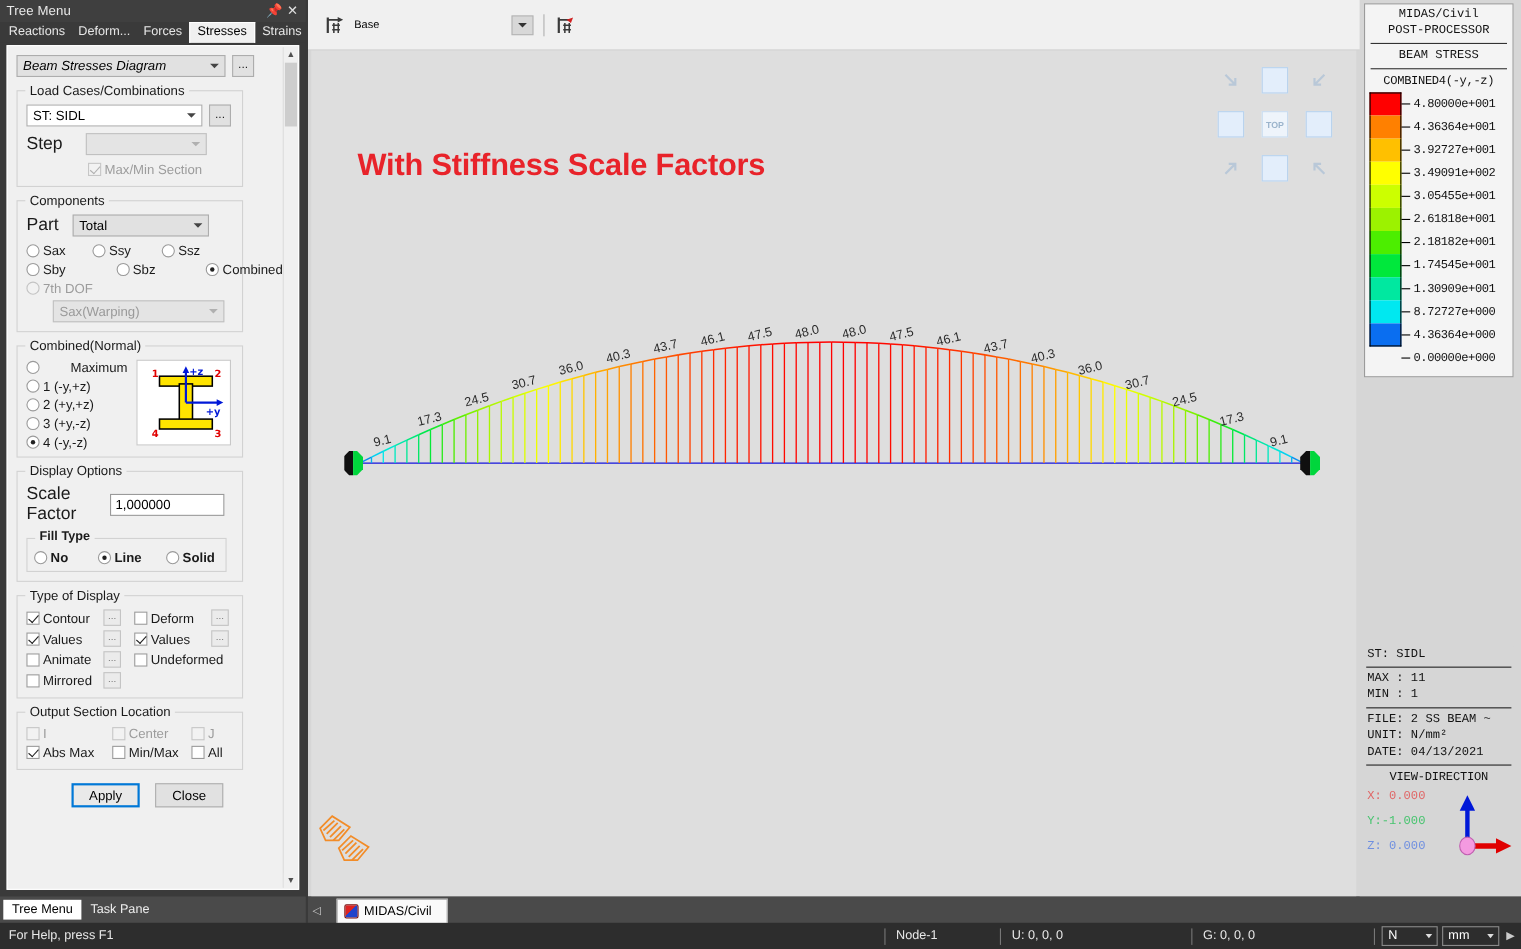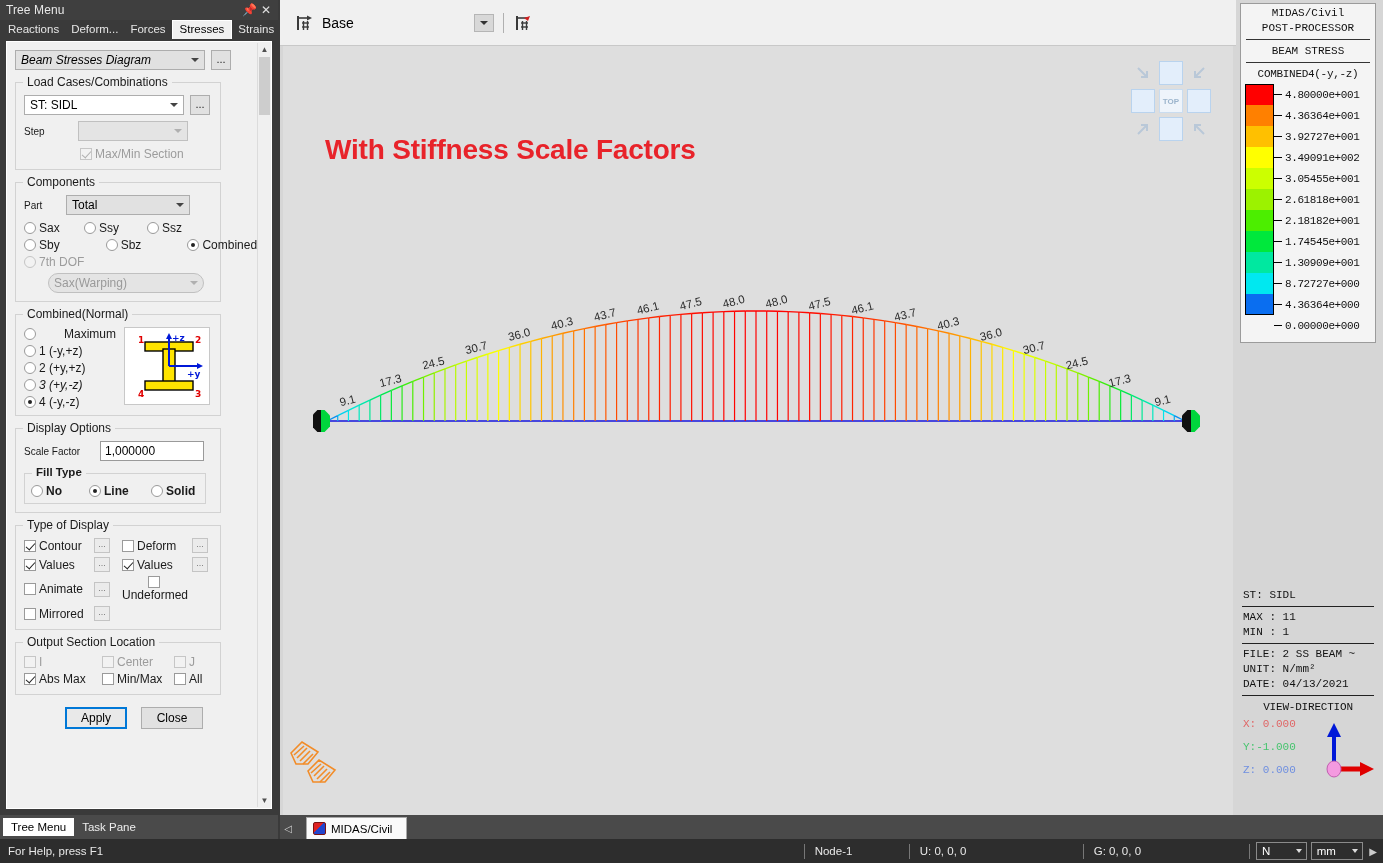--- a/index.html
+++ b/index.html
@@ -85,21 +85,21 @@
     color: #222;
   }
   .grp {
     position: relative; border: 1px solid #d2d2d2; margin-top: 12px;
     padding: 12px 8px 8px 8px;
   }
   .grp > .legend {
     position: absolute; top: -8px; left: 7px; background: #f0f0f0;
     padding: 0 4px; font-size: 12px; color: #1a1a1a;
   }
-  .lbl { font-size: 10px; color: #1a1a1a; }
+  .lbl { font-size: 16px; color: #1a1a1a; }
 
   
   .radio, .check {
     display: inline-flex; align-items: center; font-size: 12px;
     color: #1a1a1a; cursor: pointer; white-space: nowrap;
   }
   .radio .dot {
     width: 12px; height: 12px; border-radius: 50%;
     border: 1px solid #9a9a9a; background: #fff; margin-right: 3px;
     position: relative; flex: none;
@@ -164,21 +164,21 @@
   }
   .vp-toolbar {
     position: absolute; left: 0; top: 0; width: 100%; height: 46px;
     background: #f0f0f0; border-bottom: 1px solid #c8c8c8;
     display: flex; align-items: center; padding-left: 14px;
   }
   .vp-canvas {
     position: absolute; left: 3px; top: 46px; right: 150px; bottom: 0;
     background: #dedede;
   }
-  .base-label { font-size: 14px; color: #000; margin-left: 6px; }
+  .base-label { font-size: 10px; color: #000; margin-left: 6px; }
   .tb-drop {
     width: 20px; height: 18px; background: #d8d8d8; border: 1px solid #b5b5b5;
     position: relative; cursor: pointer;
   }
   .tb-drop::after {
     content: ''; position: absolute; left: 50%; top: 50%; margin: -2px 0 0 -4px;
     width: 0; height: 0; border-left: 4px solid transparent;
     border-right: 4px solid transparent; border-top: 4px solid #333;
   }
   .tb-sep { width: 1px; height: 20px; background: #b0b0b0; margin: 0 9px; }
@@ -186,21 +186,21 @@
   .title-text {
     position: absolute; left: 42px; top: 88px;
     font-size: 28px; font-weight: bold; color: #e8232a;
     font-family: "Liberation Sans", sans-serif; letter-spacing: -.2px;
   }
 
   
   .navgrid {
     position: absolute; right: 22px; top: 15px;
     display: grid; grid-template-columns: repeat(3, 24px);
-    grid-template-rows: repeat(3, 24px); gap: 4px;
+    grid-template-rows: repeat(3, 24px); gap: 16px;
   }
   .navbtn {
     background: #eef4fb; border: 1px solid #c9dcf0; position: relative;
     cursor: pointer; display: flex; align-items: center; justify-content: center;
     font-size: 8px; color: #9bb4cc; font-weight: bold;
   }
   .navbtn.edge { background: #e3eefb; border-color: #b9d3ee; }
   .navbtn.corner { background: transparent; border: none; }
 
   
@@ -373,21 +373,21 @@
               <span>Combined</span>
             </span>
           </div>
           <div class="row" style="margin-top:3px;">
             <span class="radio dis">
               <span class="dot"></span>
               <span>7th DOF</span>
             </span>
           </div>
           <div class="row" style="margin-top:4px; padding-left:24px;">
-            <div class="combo disabled" style="width:156px;border-radius:10px;">
+            <div class="combo disabled" style="width:156px;">
               <span>Sax(Warping)</span>
               <span class="caret"></span>
             </div>
           </div>
         </div>
 
         <div class="grp" style="width:206px; padding-bottom:6px;">
           <span class="legend">Combined(Normal)</span>
           <div style="display:flex;">
             <div style="width:100px;">
@@ -396,21 +396,21 @@
                 <span>Maximum</span>
               </span>
               <span class="radio" style="display:flex;margin-bottom:3px;">
                 <span class="dot"></span>
                 <span>1 (-y,+z)</span>
               </span>
               <span class="radio" style="display:flex;margin-bottom:3px;">
                 <span class="dot"></span>
                 <span>2 (+y,+z)</span>
               </span>
-              <span class="radio" style="display:flex;margin-bottom:3px;font-style:italic;">
+              <span class="radio" style="display:flex;margin-bottom:3px;">
                 <span class="dot"></span>
                 <span>3 (+y,-z)</span>
               </span>
               <span class="radio on" style="display:flex;">
                 <span class="dot"></span>
                 <span>4 (-y,-z)</span>
               </span>
             </div>
             <div class="sect-box">
               <svg width="84" height="76" viewBox="0 0 84 76">
@@ -482,21 +482,21 @@
               <span>Values</span>
             </span>
             <span class="mini-dots" style="margin-left:0;">...</span>
           </div>
           <div class="row" style="margin-bottom:4px;">
             <span class="check" style="width:70px;">
               <span class="box"></span>
               <span>Animate</span>
             </span>
             <span class="mini-dots" style="margin-left:0;">...</span>
-            <span class="check" style="margin-left:12px;flex-direction:column;">
+            <span class="check" style="margin-left:12px;">
               <span class="box"></span>
               <span>Undeformed</span>
             </span>
           </div>
           <div class="row">
             <span class="check" style="width:70px;">
               <span class="box"></span>
               <span>Mirrored</span>
             </span>
             <span class="mini-dots" style="margin-left:0;">...</span>

